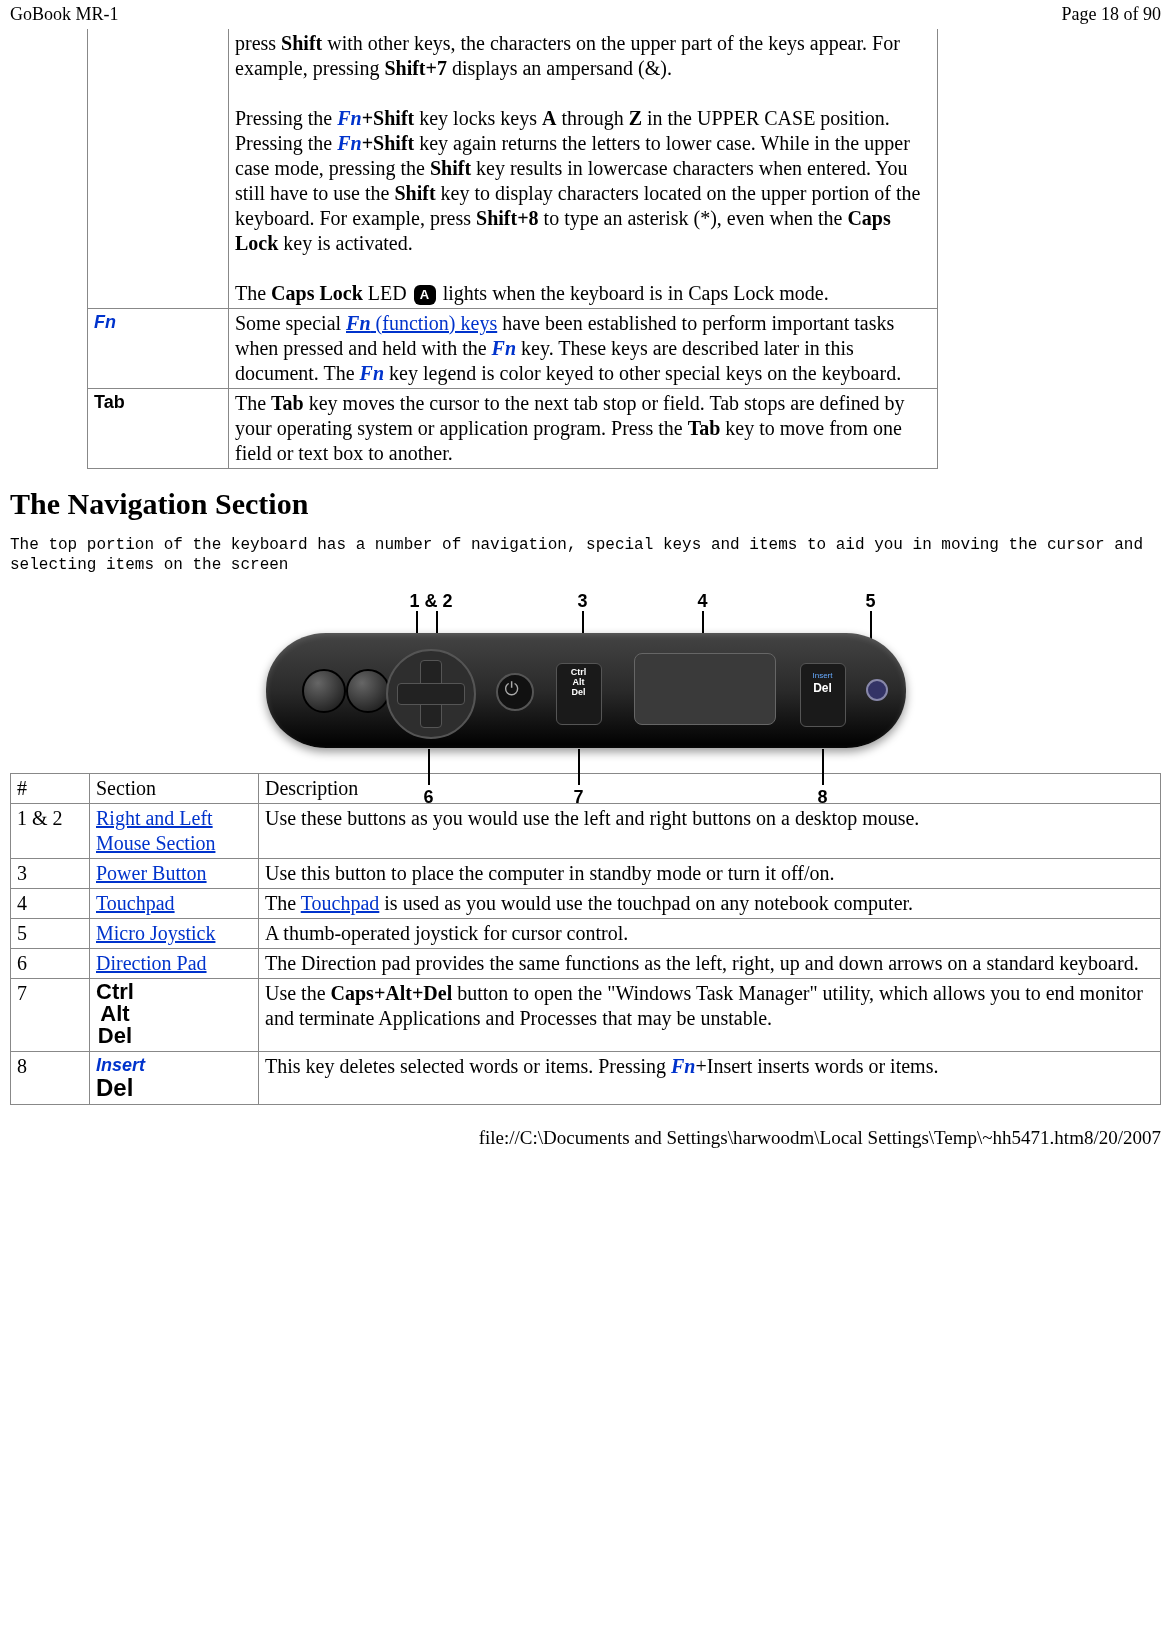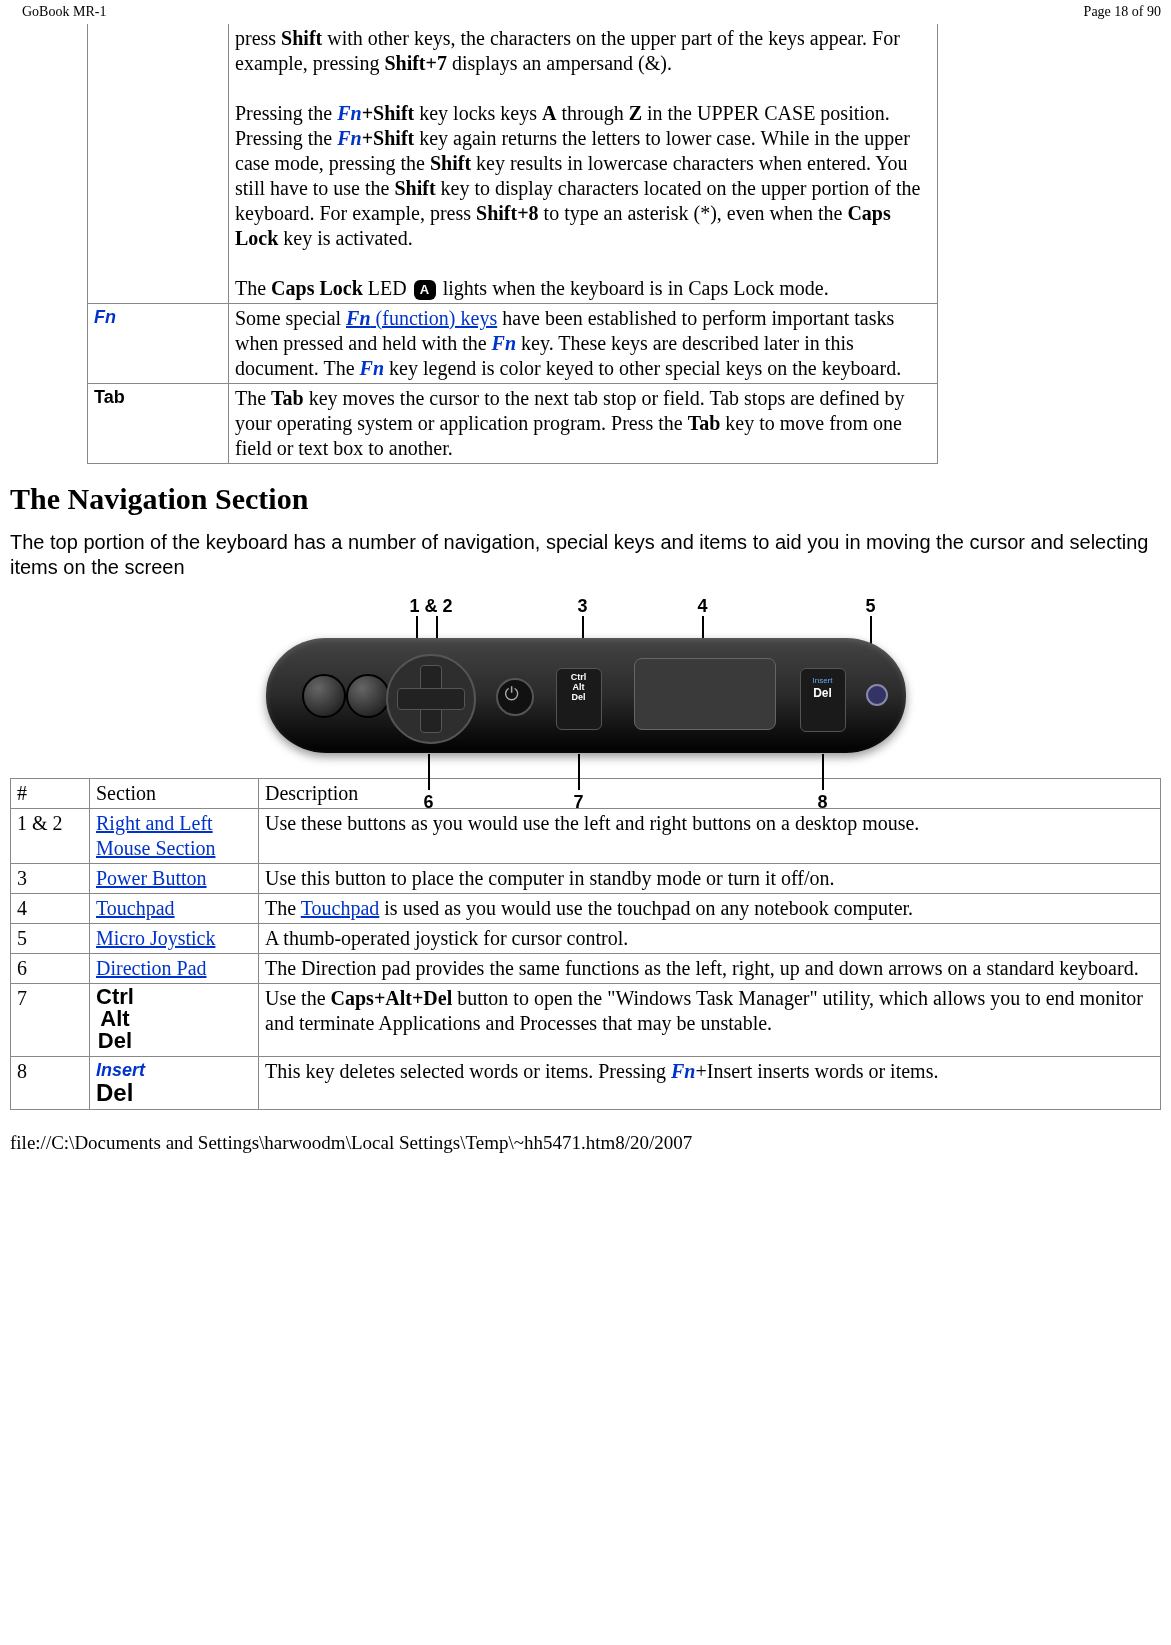--- a/index.html
+++ b/index.html
@@ -5,25 +5,24 @@
   body {
     font-family: "Times New Roman", Times, serif;
     font-size: 20px;
     margin: 0;
     padding: 4px 10px;
     color: #000;
     width: 1151px;
   }
   .hdr {
     font-family: "Times New Roman", Times, serif;
-    font-size: 14px;
+    font-size: 18px;
     display: flex;
     justify-content: space-between;
     margin-bottom: 4px;
-    margin-left: 12px;
   }
   table {
     border-collapse: collapse;
     width: 100%;
     table-layout: fixed;
   }
   td {
     border: 1px solid #888;
     padding: 2px 6px 2px 6px;
     vertical-align: top;
@@ -49,22 +48,22 @@
   .fn-label { color: #0033cc; font-style: italic; }
   .link { color: #0033cc; text-decoration: underline; cursor: pointer; }
   b { font-weight: bold; }
   h2 {
     font-family: "Times New Roman", Times, serif;
     font-size: 30px;
     font-weight: bold;
     margin: 18px 0 14px 0;
   }
   .para {
-    font-family: Liberation Sans, sans-serif;
-    font-size: 20px;
+    font-family: Liberation Mono, monospace;
+    font-size: 16px;
     line-height: 1.25;
     margin: 0 2px 16px 0;
   }
   .t2 td { font-size: 20px; }
   .t2 td:first-child { width: 66px; }
   .t2 td:nth-child(2) { width: 156px; }
   .nav-img-wrap {
     text-align: center;
     margin: 8px 0 20px 0;
   }
@@ -186,21 +185,21 @@
   }
   .del-key {
     display:inline-block; font-family: Arial; line-height: 1.05; text-align:left;
   }
   .del-key .ins { color:#0033cc; font-style: italic; font-weight: bold; font-size: 18px; }
   .del-key .de  { color:#000; font-weight: bold; font-size: 24px; }
   .ftr {
     font-family: "Times New Roman", Times, serif;
     font-size: 19px;
     display: flex;
-    justify-content: flex-start;
+    justify-content: flex-end;
     margin-top: 22px;
   }
 </style>
 </head>
 <body>
 
 <div class="hdr">
   <span>GoBook MR-1</span>
   <span>Page 18 of 90</span>
 </div>

